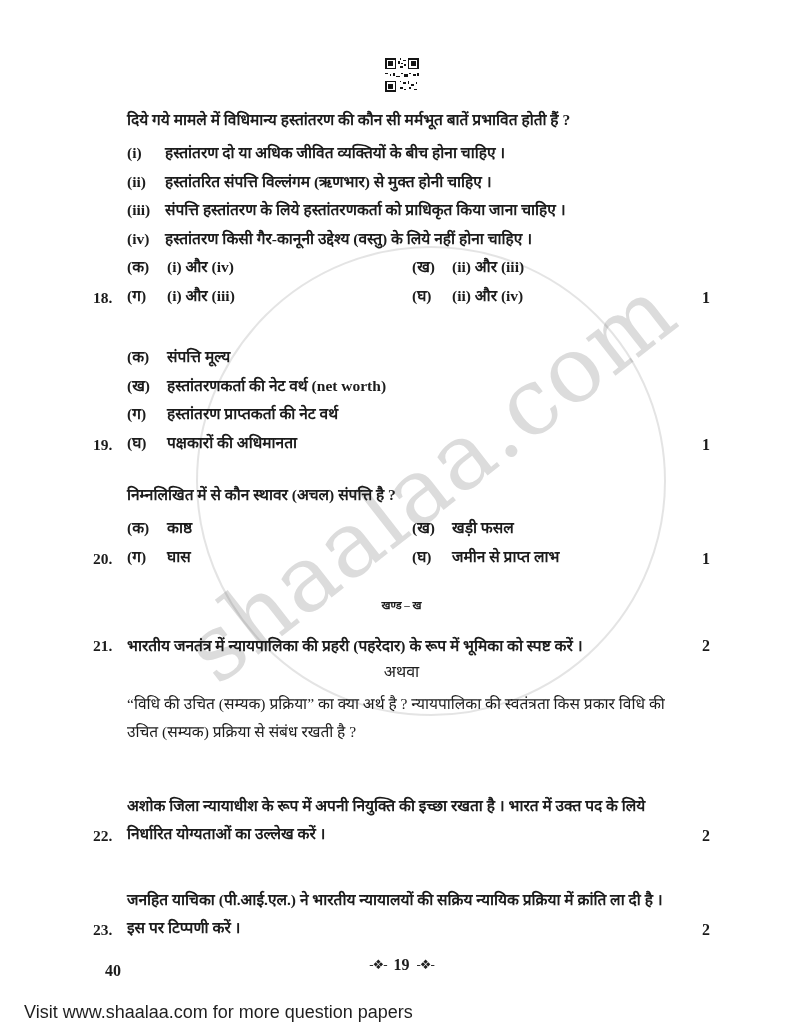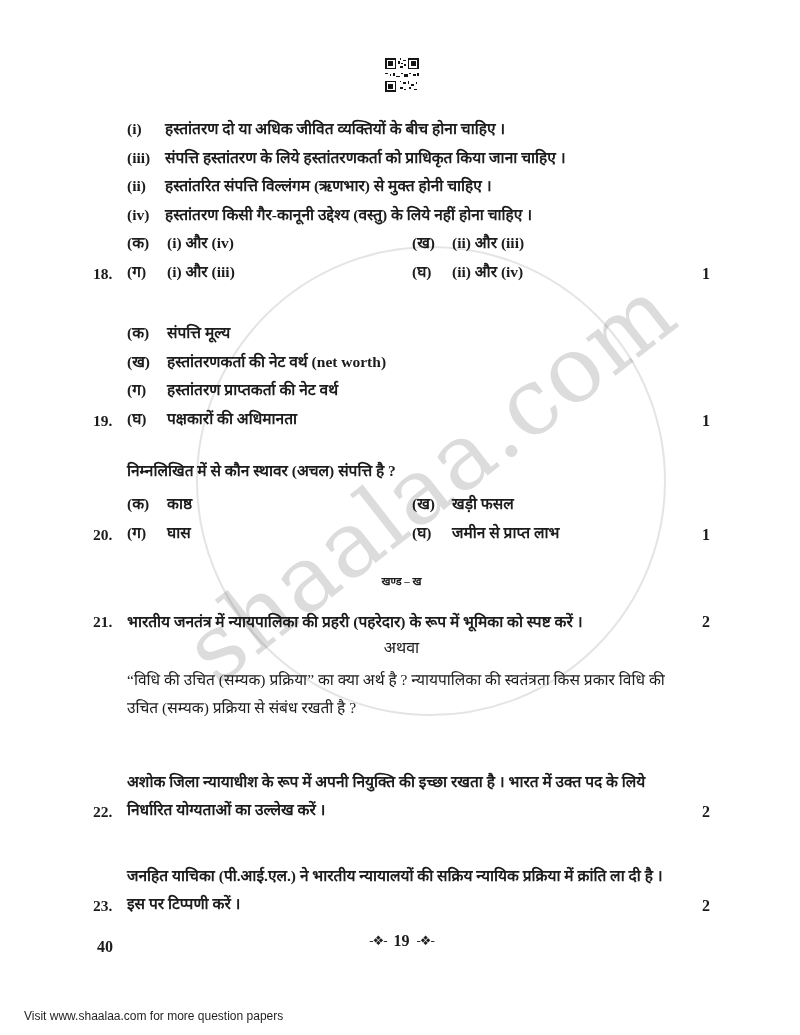--- a/index.html
+++ b/index.html
@@ -70,28 +70,28 @@
     margin:-12px 0 8px 0;
   }
   .or-para {
     margin:0 36px 34px 34px;
     line-height:28px; font-size:15.5px;
   }
   .bottom-row {
     position:relative; display:flex; justify-content:center; align-items:center;
     margin-top:8px; font-size:16px;
   }
-  .bottom-left { position:absolute; left:4px; font-weight:700;margin-top:12px; }
+  .bottom-left { position:absolute; left:12px; font-weight:700;margin-top:12px; }
   .page-num-wrap { display:flex; align-items:center; gap:7px; font-weight:700; }
   .decor { font-size:13px; font-weight:400; color:#222; letter-spacing:-1px; }
 
   .site-footer {
     position:absolute; left:24px; bottom:12px; z-index:3;
     font-family:"Liberation Sans","DejaVu Sans",sans-serif;
-    font-size:12px; color:#1f1f1f;
+    font-size:18px; color:#1f1f1f;
   }
 </style>
 </head>
 <body>
 
 <div class="page">
 
   <div class="watermark-layer">
     <div class="watermark-circle"></div>
     <div class="watermark-text">shaalaa.com</div>
@@ -139,32 +139,33 @@
           <rect x="12" y="19" width="1" height="1"></rect>
             <rect x="15" y="18" width="1" height="1"></rect>
             <rect x="18" y="19" width="2" height="1"></rect>
         </g>
       </svg>
     </div>
 
     <div class="question">
       <div class="qnum">18.</div>
       <div class="qbody">
+        <div class="qtext">दिये गये मामले में विधिमान्य हस्तांतरण की कौन सी मर्मभूत बातें प्रभावित होती हैं ?</div>
         <div class="sub-items">
           <div class="sub-item">
             <span class="slabel">(i)</span>
             <span class="stext">हस्तांतरण दो या अधिक जीवित व्यक्तियों के बीच होना चाहिए ।</span>
           </div>
           <div class="sub-item">
+            <span class="slabel">(ii)</span>
+            <span class="stext">हस्तांतरित संपत्ति विल्लंगम (ऋणभार) से मुक्त होनी चाहिए ।</span>
+          </div>
+          <div class="sub-item">
             <span class="slabel">(iii)</span>
             <span class="stext">संपत्ति हस्तांतरण के लिये हस्तांतरणकर्ता को प्राधिकृत किया जाना चाहिए ।</span>
-          </div>
-          <div class="sub-item">
-            <span class="slabel">(ii)</span>
-            <span class="stext">हस्तांतरित संपत्ति विल्लंगम (ऋणभार) से मुक्त होनी चाहिए ।</span>
           </div>
           <div class="sub-item">
             <span class="slabel">(iv)</span>
             <span class="stext">हस्तांतरण किसी गैर-कानूनी उद्देश्य (वस्तु) के लिये नहीं होना चाहिए ।</span>
           </div>
         </div>
         <div class="options-grid">
           <div class="option">
             <span class="olabel">(क)</span>
             <span class="otext">(i) और (iv)</span>

